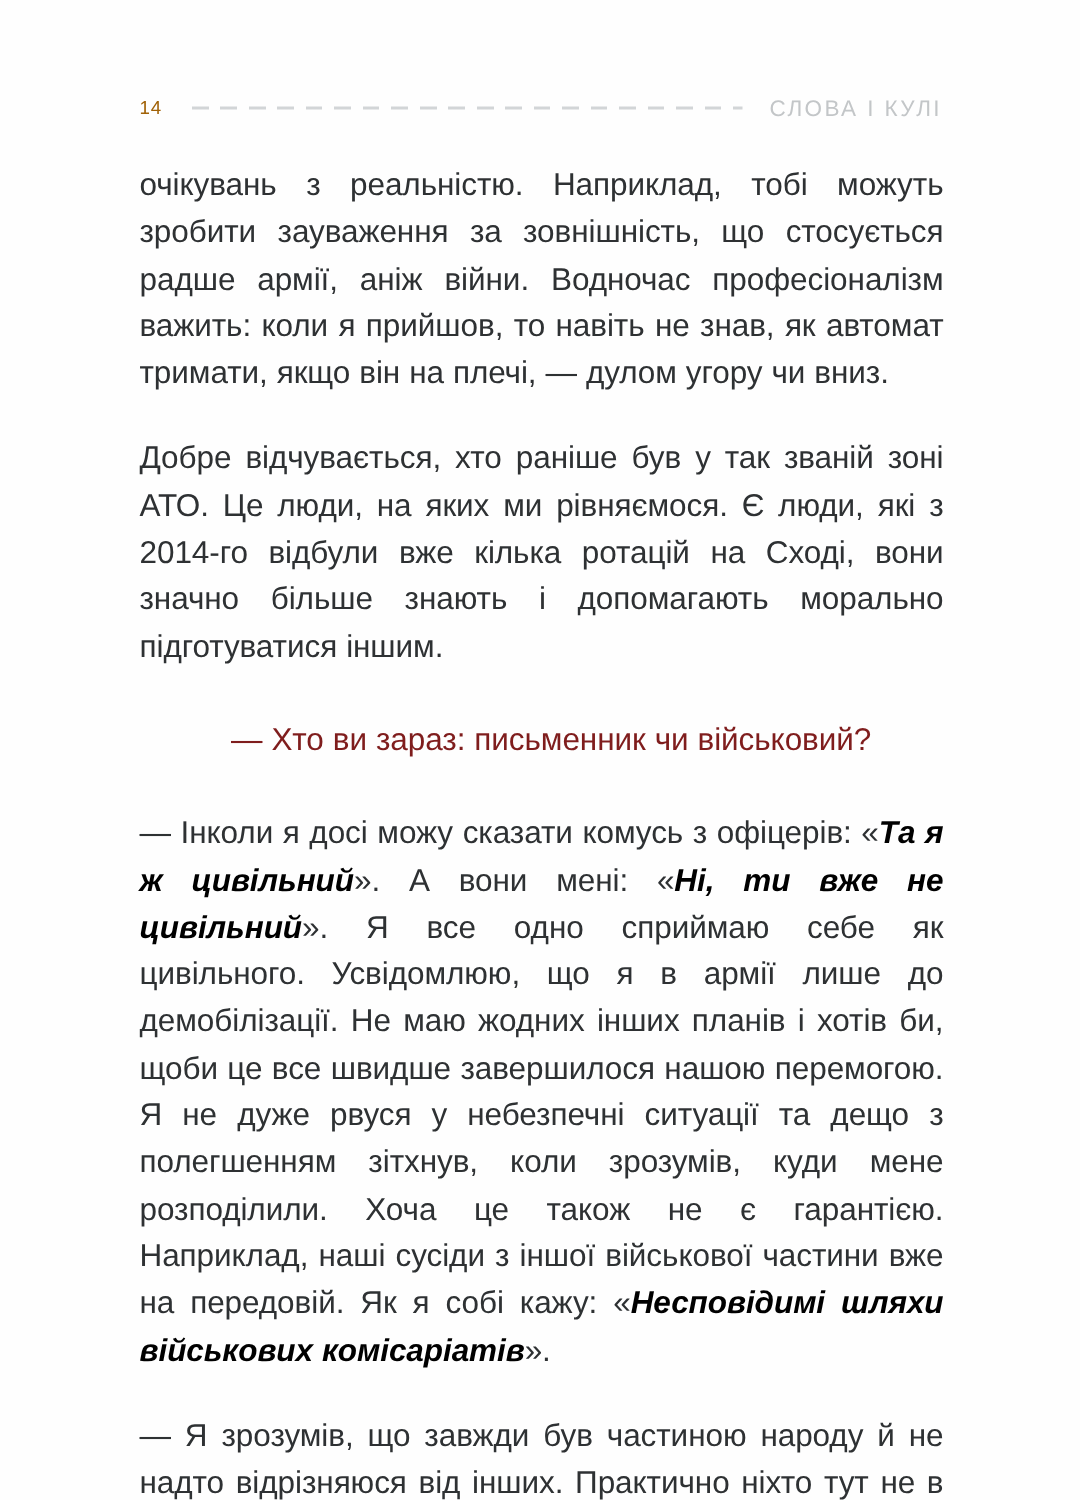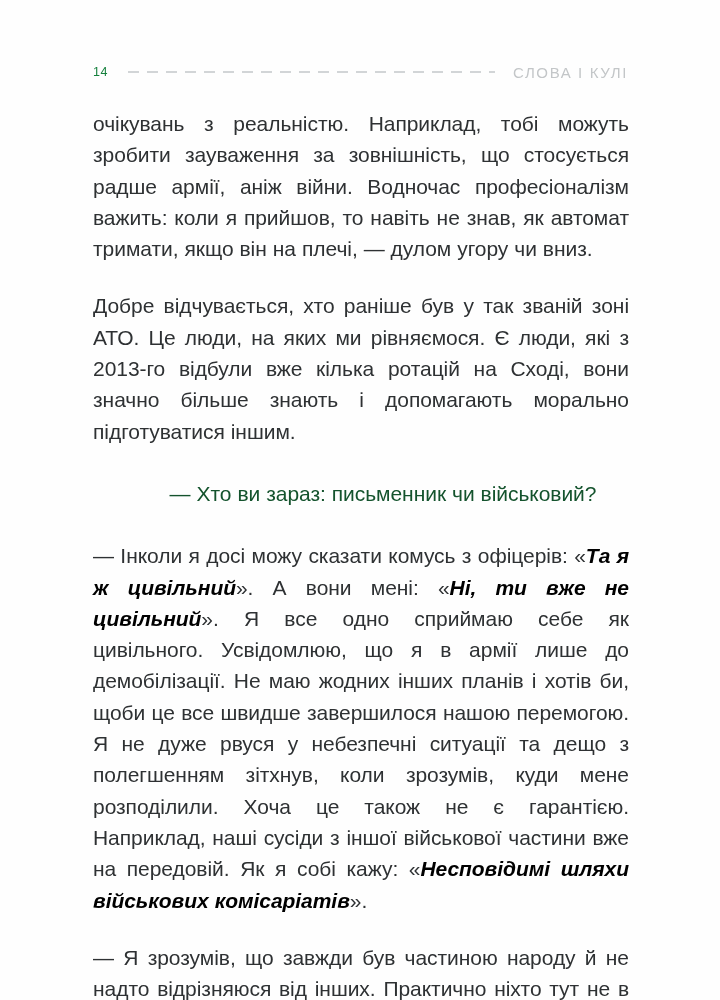--- a/index.html
+++ b/index.html
@@ -30,21 +30,21 @@
     right: 92px;
     top: 61px;
     height: 22px;
     display: flex;
     align-items: center;
     gap: 0;
   }
   .folio {
     font-size: 12.5px;
     letter-spacing: 0.6px;
-    color: #15803d;
+    color: #a16207;
     line-height: 1;
     flex: 0 0 auto;
     padding-right: 20px;
   }
   .rule-dashes {
     flex: 1 1 auto;
     height: 2px;
     background-image: repeating-linear-gradient(
         to right,
         #d2d5d7 0px,
@@ -83,24 +83,24 @@
     word-spacing: 0.2px;
     -ms-hyphens: none;
     hyphens: none;
   }
   p.body + p.body { margin-top: 26px; }
 
   p.answer { margin-top: 26px; }
 
   
   p.question {
-    color: #14532d;
+    color: #7f1d1d;
     margin-top: 31px;
-    margin-left: 44px;
-    text-align: center;
+    margin-left: 61px;
+    text-align: left;
   }
   p.question + p.answer { margin-top: 31px; }
 
   em, .ital {
     font-style: italic;
     font-weight: 600;
     color: #000000;
   }
 </style>
 </head>
@@ -111,21 +111,21 @@
   <div class="running-head">
     <div class="folio">14</div>
     <div class="rule-dashes"></div>
     <div class="head-title">СЛОВА І КУЛІ</div>
   </div>
 
   <div class="column">
 
     <p class="body">очікувань з реальністю. Наприклад, тобі можуть зробити зауваження за зовнішність, що стосується радше армії, аніж війни. Водночас професіоналізм важить: коли я прийшов, то навіть не знав, як автомат тримати, якщо він на плечі, — дулом угору чи вниз.</p>
 
-    <p class="body">Добре відчувається, хто раніше був у так званій зоні АТО. Це люди, на яких ми рівняємося. Є люди, які з 2013-го відбули вже кілька ротацій на Сході, вони значно більше знають і допомагають морально підготуватися іншим.</p>
+    <p class="body">Добре відчувається, хто раніше був у так званій зоні АТО. Це люди, на яких ми рівняємося. Є люди, які з 2014-го відбули вже кілька ротацій на Сході, вони значно більше знають і допомагають морально підготуватися іншим.</p>
 
     <p class="question">— Хто ви зараз: письменник чи військовий?</p>
 
     <p class="answer"><span>— Інколи я досі можу сказати комусь з офіцерів: «</span><em class="ital">Та я ж цивільний</em><span>». А вони мені: «</span><em class="ital">Ні, ти вже не цивільний</em><span>». Я все одно сприймаю себе як цивільного. Усвідомлюю, що я в армії лише до демобілізації. Не маю жодних інших планів і хотів би, щоби це все швидше завершилося нашою перемогою. Я не дуже рвуся у небезпечні ситуації та дещо з полегшенням зітхнув, коли зрозумів, куди мене розподілили. Хоча це також не є гарантією. Наприклад, наші сусіди з іншої військової частини вже на передовій. Як я собі кажу: «</span><em class="ital">Несповідимі шляхи військових комісаріатів</em><span>».</span></p>
 
 
     <p class="answer">— Я зрозумів, що завжди був частиною народу й не надто відрізняюся від інших. Практично ніхто тут не в курсі, що я письменник, крім нашого куратора зі спецслужб. Всі інші знають,</p>
 
   </div>
 </div>

